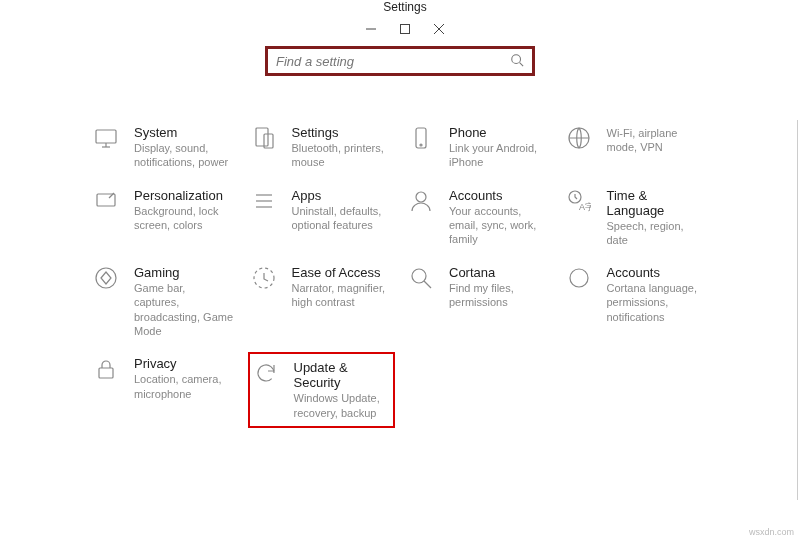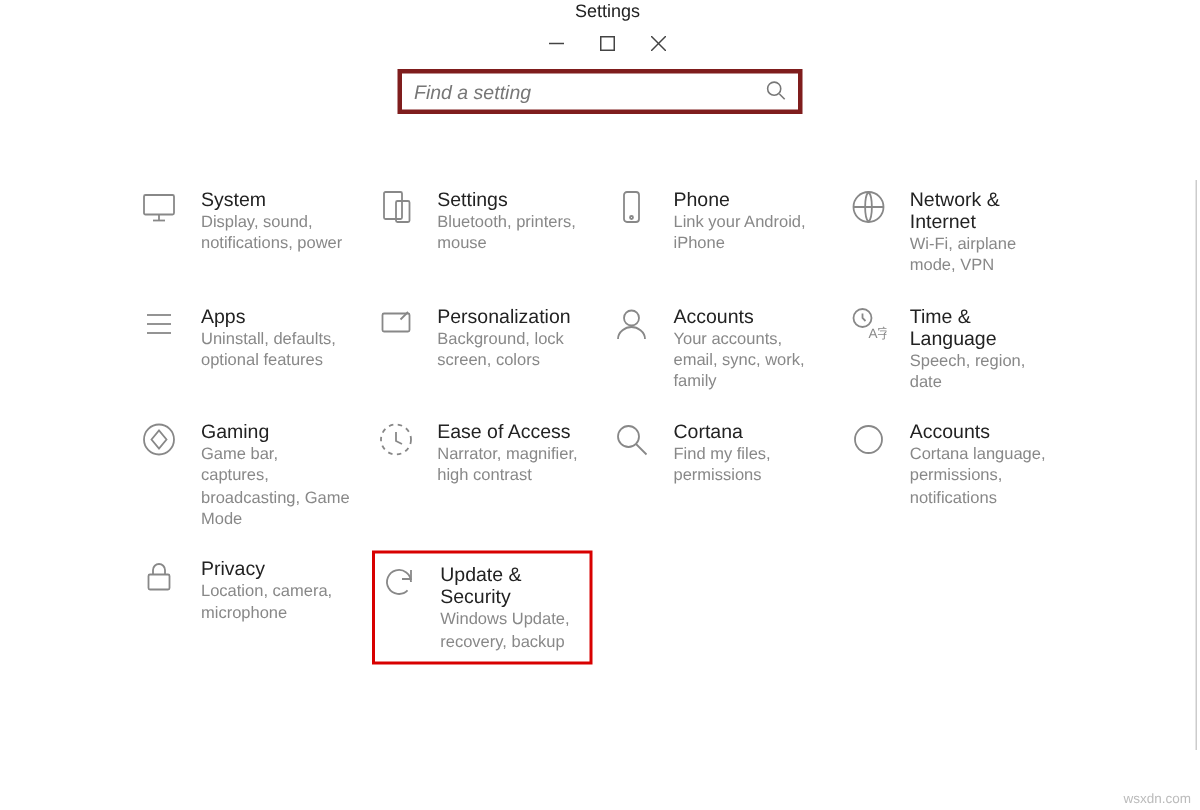--- a/index.html
+++ b/index.html
@@ -163,55 +163,54 @@
   </div>
 
   <div class="tile">
     <span class="icon">
       <svg viewBox="0 0 24 24">
           <circle cx="12" cy="12" r="10"></circle>
           <path d="M2 12h20M12 2c3 3 3 17 0 20M12 2c-3 3-3 17 0 20"></path>
         </svg>
     </span>
     <div class="txt">
-      <span class="ttitle">Network &amp; Internet</span>
       <span class="tdesc">Wi-Fi, airplane mode, VPN</span>
+    </div>
+  </div>
+
+  <div class="tile">
+    <span class="icon">
+      <svg viewBox="0 0 24 24">
+          <rect x="3" y="5" width="18" height="12" rx="1"></rect>
+          <path d="M15 9l5-5"></path>
+        </svg>
+    </span>
+    <div class="txt">
+      <span class="ttitle">Personalization</span>
+      <span class="tdesc">Background, lock screen, colors</span>
     </div>
   </div>
 
   <div class="tile">
     <span class="icon">
       <svg viewBox="0 0 24 24">
           <line x1="4" y1="6" x2="20" y2="6"></line>
           <line x1="4" y1="12" x2="20" y2="12"></line>
           <line x1="4" y1="18" x2="20" y2="18"></line>
         </svg>
     </span>
     <div class="txt">
       <span class="ttitle">Apps</span>
       <span class="tdesc">Uninstall, defaults, optional features</span>
     </div>
   </div>
 
   <div class="tile">
     <span class="icon">
       <svg viewBox="0 0 24 24">
-          <rect x="3" y="5" width="18" height="12" rx="1"></rect>
-          <path d="M15 9l5-5"></path>
-        </svg>
-    </span>
-    <div class="txt">
-      <span class="ttitle">Personalization</span>
-      <span class="tdesc">Background, lock screen, colors</span>
-    </div>
-  </div>
-
-  <div class="tile">
-    <span class="icon">
-      <svg viewBox="0 0 24 24">
           <circle cx="12" cy="8" r="5"></circle>
           <path d="M3 22c0-5 5-8 9-8s9 3 9 8"></path>
         </svg>
     </span>
     <div class="txt">
       <span class="ttitle">Accounts</span>
       <span class="tdesc">Your accounts, email, sync, work, family</span>
     </div>
   </div>
 

